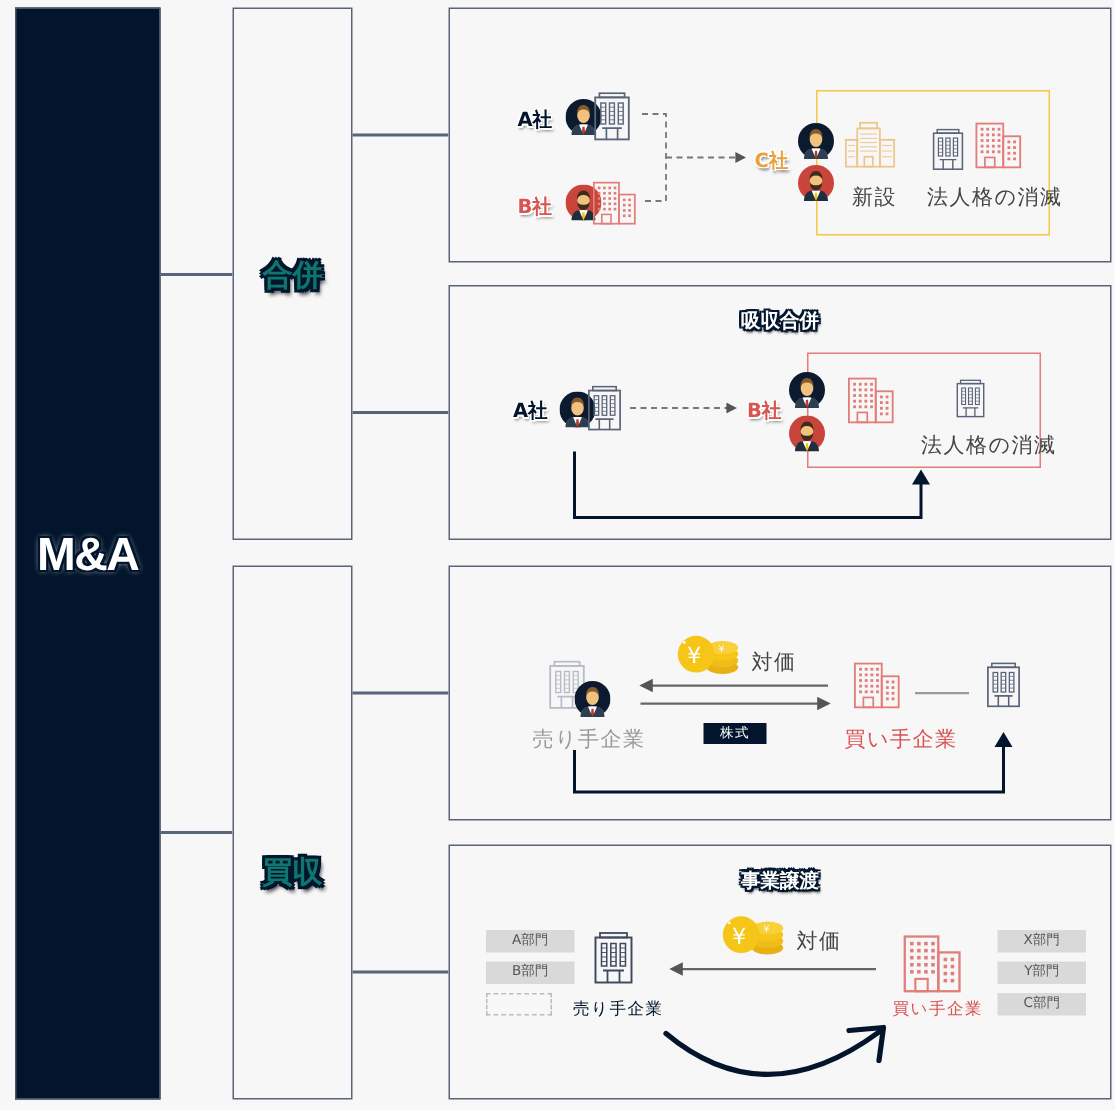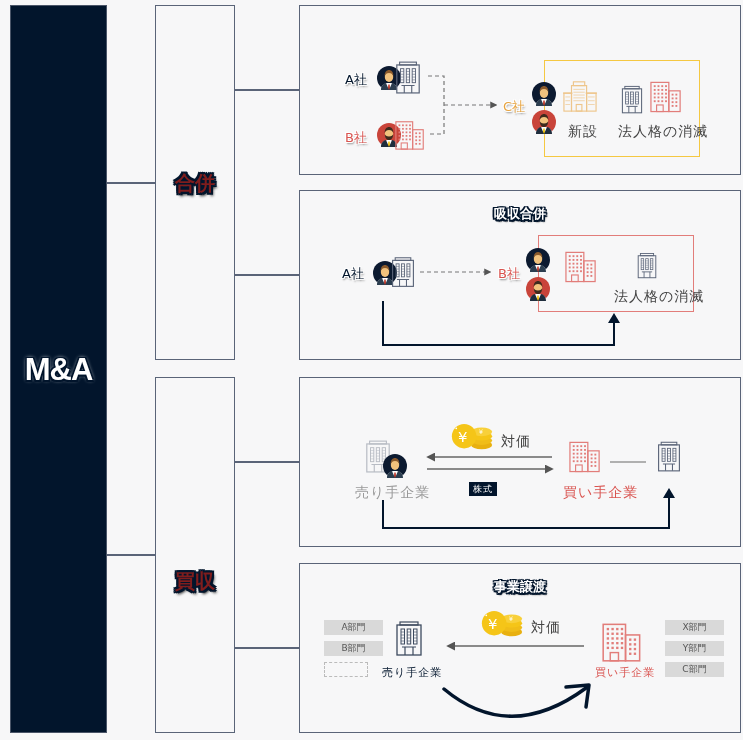--- a/index.html
+++ b/index.html
@@ -6,33 +6,33 @@
   html, body { width: 743px; height: 740px; background: #f7f7f8; overflow: hidden; }
   body { position: relative; font-family: "DejaVu Sans", sans-serif; }
 
   .abs { position: absolute; }
   .root-bar { left: 10px; top: 5px; width: 97px; height: 728px; background: #02152c; border: 1px solid #4a5568; }
   .root-label { left: 10px; width: 97px; top: 352px; text-align: center; color: #fff; font-family: "Liberation Sans", sans-serif; font-weight: bold; font-size: 31px; letter-spacing: -1px;
     text-shadow: 0 0 2px #02152c, 0 0 3px #02152c; -webkit-text-stroke: 1px #02152c; paint-order: stroke fill; }
   .root-label span { background: none; color: #fff; text-shadow: -1.5px -1.5px 0 #02152c, 1.5px -1.5px 0 #02152c, -1.5px 1.5px 0 #02152c, 1.5px 1.5px 0 #02152c, 0 0 4px #fff; }
 
   .cat-box { width: 80px; border: 1.5px solid #5a6478; background: #f7f7f8; }
-  .cat-label { width: 80px; text-align: center; font-size: 20px; font-weight: bold; color: #7f1d1d;
+  .cat-label { width: 80px; text-align: center; font-size: 20px; font-weight: bold; color: #0f766e;
     text-shadow: -2px -2px 0 #02152c, 2px -2px 0 #02152c, -2px 2px 0 #02152c, 2px 2px 0 #02152c, 0 2px 0 #02152c, 2px 0 0 #02152c, -2px 0 0 #02152c, 0 -2px 0 #02152c, 2px 3px 3px #000; }
 
   .hline { height: 1.5px; background: #5a6478; }
   .panel { left: 299px; width: 442px; border: 1.5px solid #5a6478; background: #f7f7f8; }
   .panel-title { left: 0; right: 0; top: 14px; text-align: center; font-size: 13px; font-weight: bold; color: #fff;
     text-shadow: -1.5px -1.5px 0 #02152c, 1.5px -1.5px 0 #02152c, -1.5px 1.5px 0 #02152c, 1.5px 1.5px 0 #02152c, 0 1.5px 0 #02152c, 1.5px 0 0 #02152c, -1.5px 0 0 #02152c, 0 -1.5px 0 #02152c, 1px 2px 2px #000; }
 
-  .co-label { font-size: 13px; font-weight: normal; text-shadow: -1px -1px 0 #fff, 1px -1px 0 #fff, -1px 1px 0 #fff, 1px 1px 0 #fff, 1px 2px 2px #777; }
+  .co-label { font-size: 13px; font-weight: bold; text-shadow: -1px -1px 0 #fff, 1px -1px 0 #fff, -1px 1px 0 #fff, 1px 1px 0 #fff, 1px 2px 2px #777; }
   .small { font-size: 14px; color: #444; letter-spacing: 1px; }
   .dept { width: 59px; height: 15px; background: #d9d9d9; color: #555; font-size: 9px; text-align: center; line-height: 15px; }
   .dept-empty { width: 44px; height: 15px; border: 1px dashed #bbb; }
-  .stock-badge { background: #02152c; color: #fff; font-size: 9px; width: 28px; height: 14px; line-height: 14px; text-align: center; letter-spacing: 1px; }
+  .stock-badge { background: #02152c; color: #fff; font-size: 9px; width: 42px; height: 14px; line-height: 14px; text-align: center; letter-spacing: 1px; }
   svg { overflow: visible; }
 </style>
 </head>
 <body>
 
 <svg width="0" height="0" style="position:absolute">
   <defs>
     <symbol id="bldg-tall" viewBox="0 0 30 36">
       <rect x="3" y="4" width="24" height="30" fill="none" stroke="currentColor" stroke-width="1.3"></rect>
       <rect x="6" y="1" width="18" height="3" fill="none" stroke="currentColor" stroke-width="1.2"></rect>

